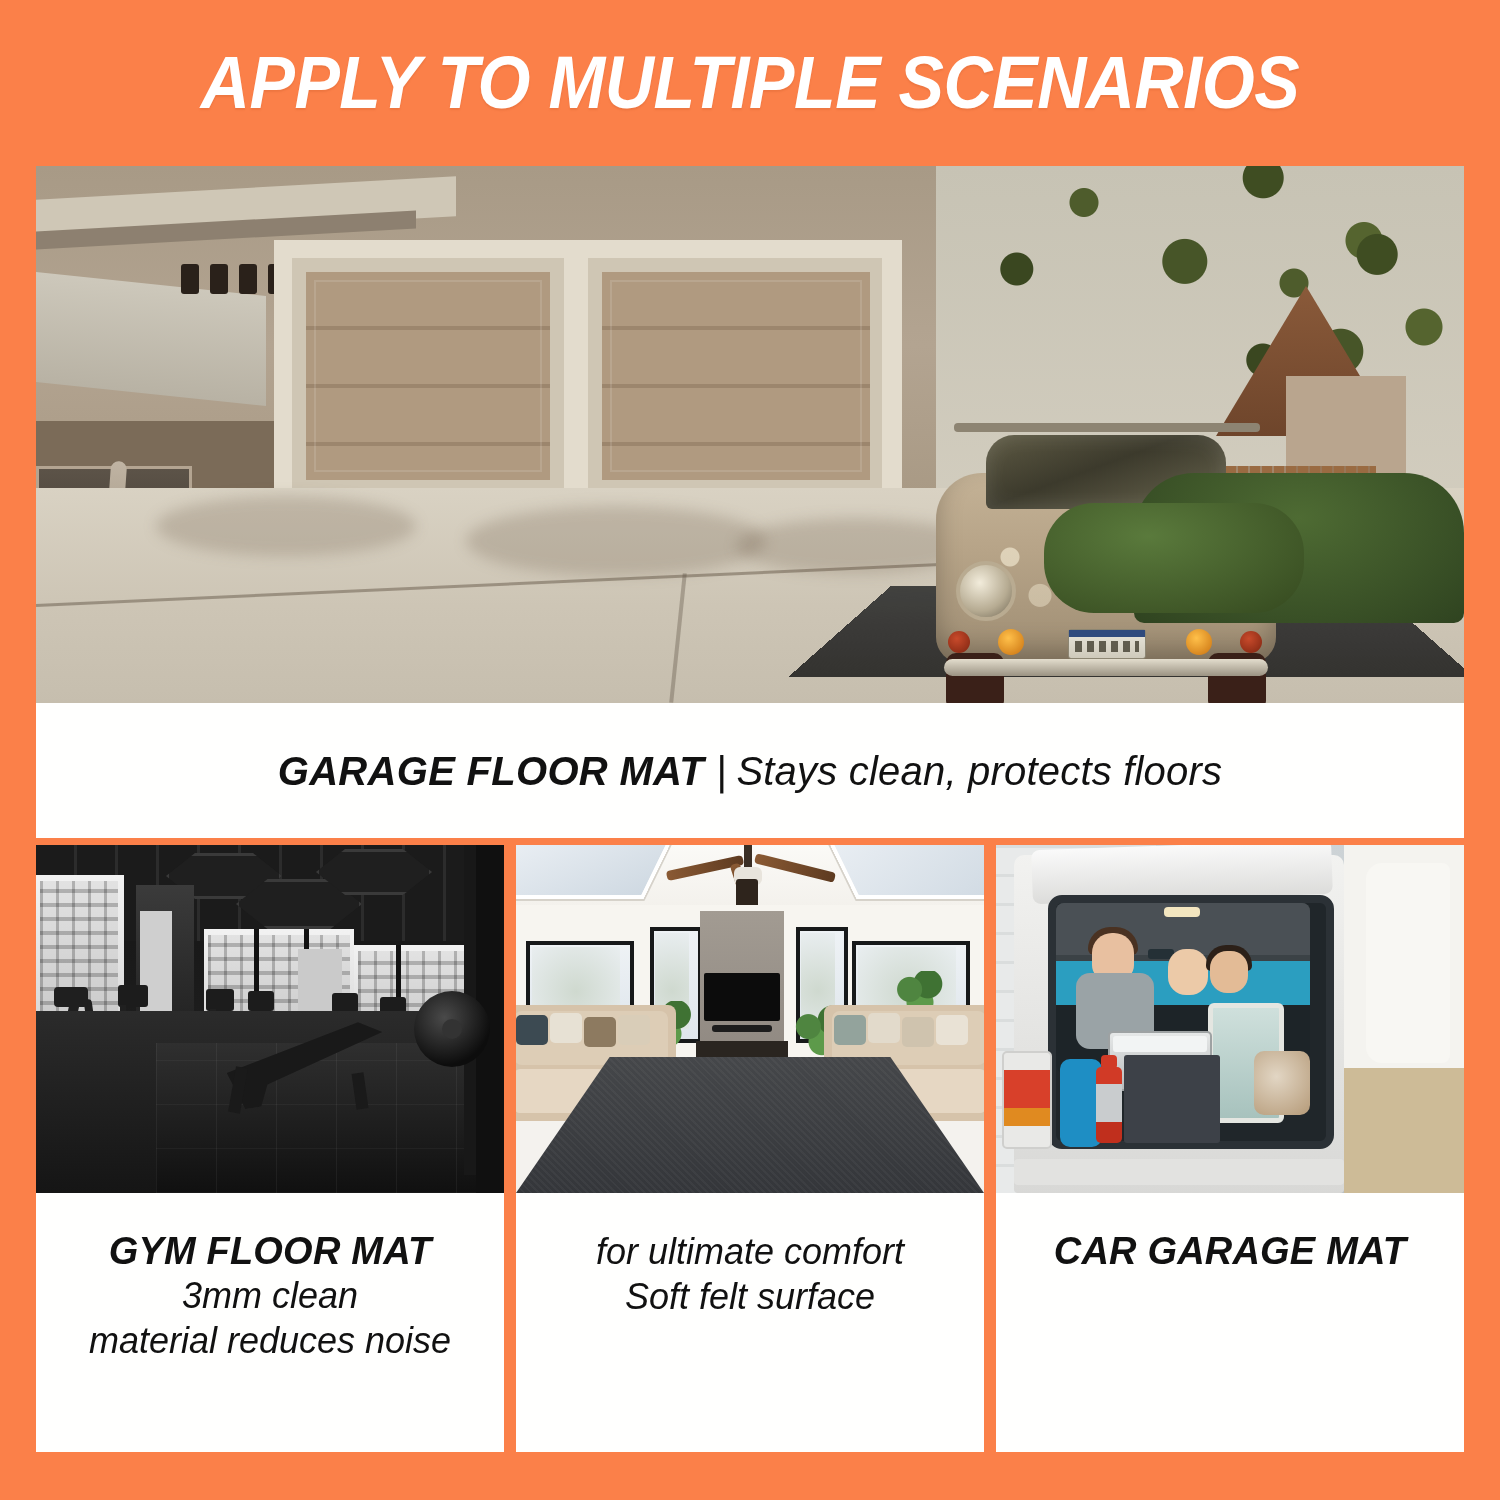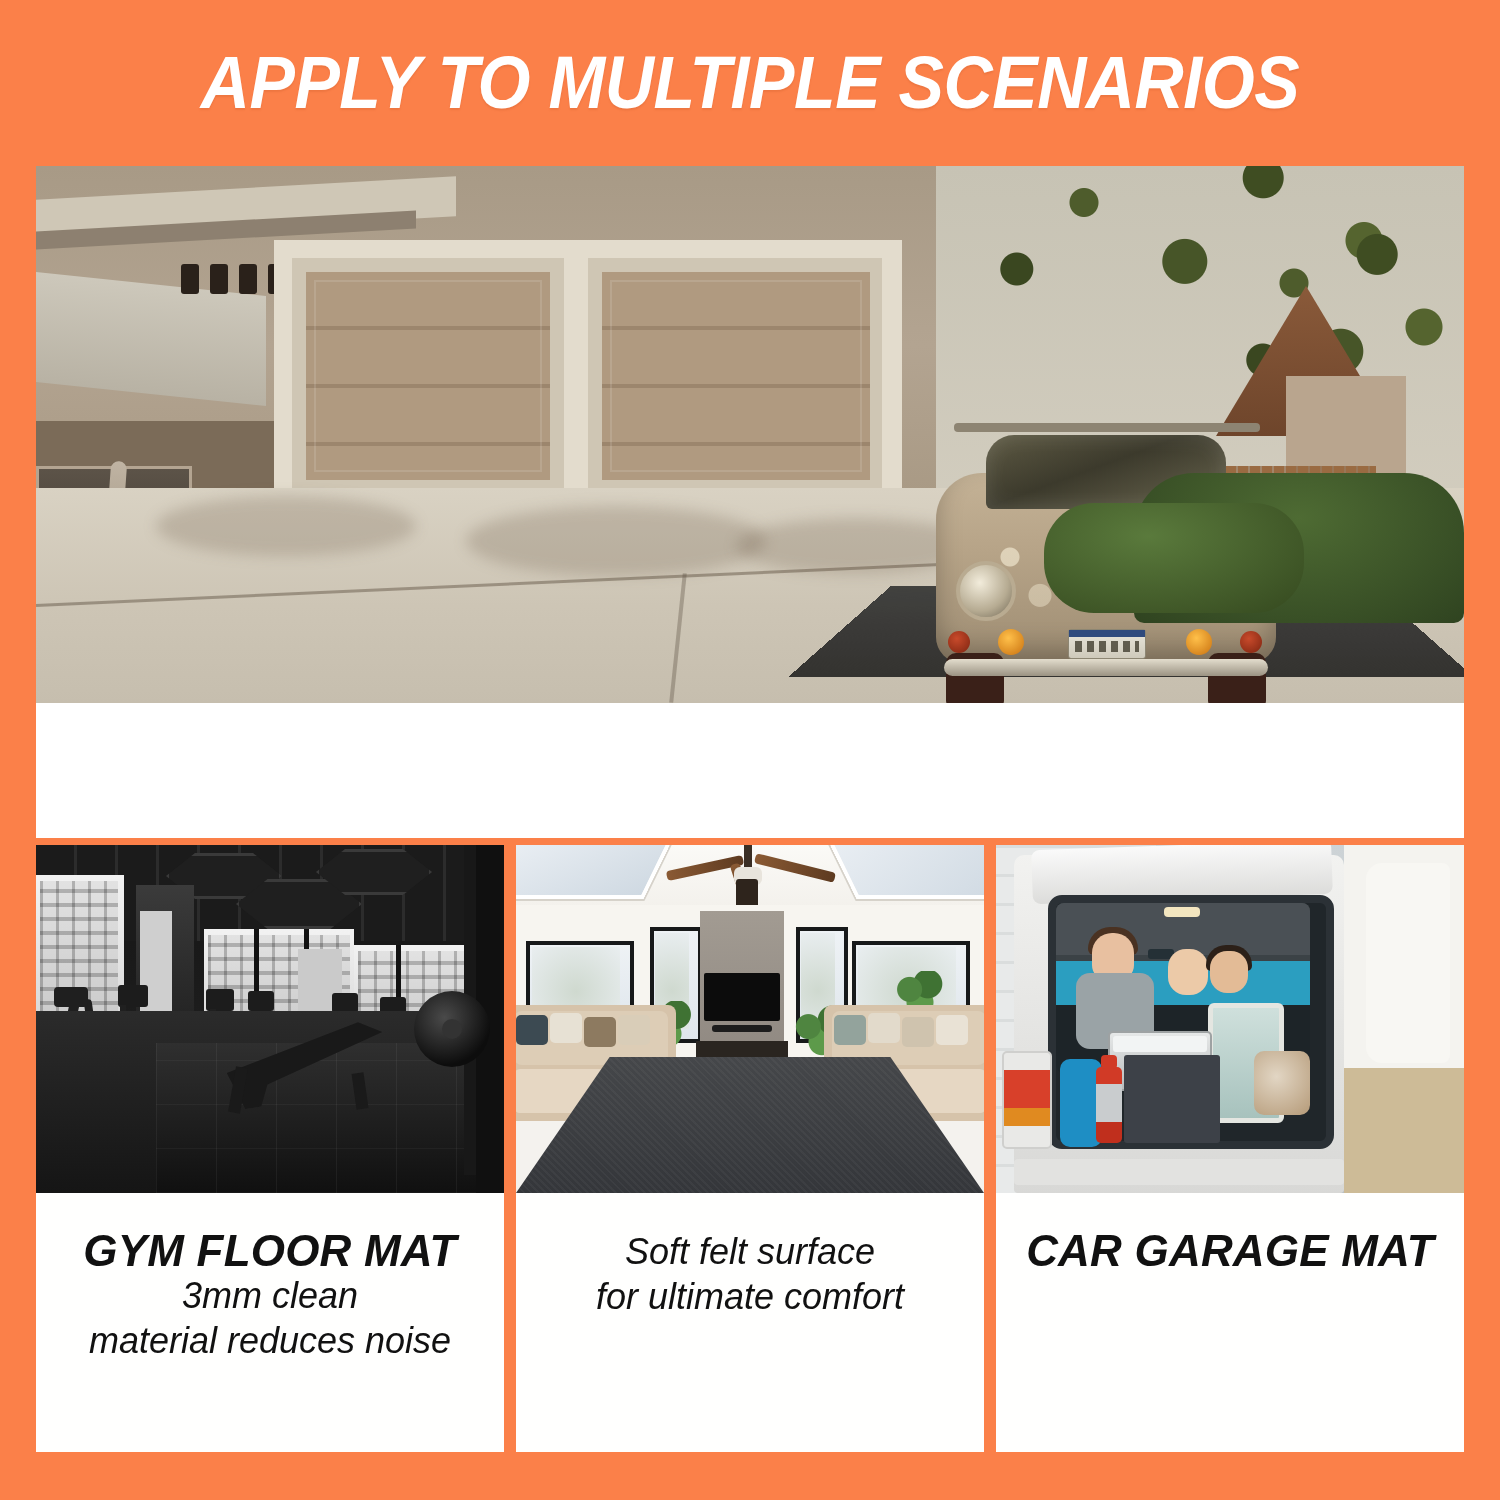--- a/index.html
+++ b/index.html
@@ -45,21 +45,21 @@
 
   
   .row{position:absolute;left:36px;top:845px;width:1428px;height:607px;
        display:flex;gap:12px;}
   .card{width:468px;height:607px;background:#ffffff;overflow:hidden;display:flex;flex-direction:column;}
   .card-photo{position:relative;width:468px;height:348px;overflow:hidden;background:#2a2a2a;}
   .card-caption{
     flex:1;display:flex;flex-direction:column;align-items:center;
     justify-content:flex-start;padding-top:36px;background:#fffffe;
   }
-  .card-title{font-weight:bold;font-style:italic;font-size:44px;line-height:44px;color:#111;white-space:nowrap;letter-spacing:0.2px;}
+  .card-title{font-weight:bold;font-style:italic;font-size:38px;line-height:44px;color:#111;white-space:nowrap;letter-spacing:0.2px;}
   .card-sub{font-style:italic;font-size:36px;line-height:45px;color:#111;white-space:nowrap;}
 
   
 
   
   .g-sky{position:absolute;left:0;top:0;width:1428px;height:100%;
     background:linear-gradient(#c7c3b4,#d8d2c4);}
   .g-house{position:absolute;left:0;top:0;width:900px;height:400px;
     background:linear-gradient(180deg,#a89a86 0%,#b3a491 45%,#a4957f 100%);}
   .g-siding{position:absolute;left:120px;top:0;width:780px;height:270px;
@@ -350,20 +350,23 @@
         <div class="car-plate"></div>
         <div class="car-tire l"></div>
         <div class="car-tire r"></div>
         <div class="car-bumper"></div>
       </div>
 
       <div class="g-hedge"></div>
       <div class="g-hedge2"></div>
     </div>
 
+    <div class="hero-caption">
+      <div class="cap-line"><span class="cap-strong">GARAGE FLOOR MAT</span><span class="cap-sep">|</span><span class="cap-sub">Stays clean, protects floors</span></div>
+    </div>
   </div>
 
   <div class="row">
 
     <div class="card">
       <div class="card-photo">
         <div class="gym">
           <div class="gym-ceiling"></div>
           <div class="gym-hex" style="left:130px;top:8px;width:110px;height:40px;"></div>
           <div class="gym-hex" style="left:200px;top:34px;width:120px;height:44px;"></div>
@@ -480,22 +483,22 @@
             <div class="lr-pillow" style="left:10px;top:10px;background:#93a39c;"></div>
             <div class="lr-pillow" style="left:44px;top:8px;background:#e2dacb;"></div>
             <div class="lr-pillow" style="left:78px;top:12px;background:#cfc3ae;"></div>
             <div class="lr-pillow" style="left:112px;top:10px;background:#e9e2d5;"></div>
           </div>
 
           <div class="lr-carpet"></div>
         </div>
       </div>
       <div class="card-caption">
+        <div class="card-sub">for ultimate comfort</div>
         <div class="card-sub">Soft felt surface</div>
-        <div class="card-sub">for ultimate comfort</div>
       </div>
     </div>
 
     <div class="card">
       <div class="card-photo">
         <div class="tr">
           <div class="tr-garage"></div>
           <div class="tr-suv"></div>
           <div class="tr-hatch"></div>
           <div class="tr-opening"></div>

